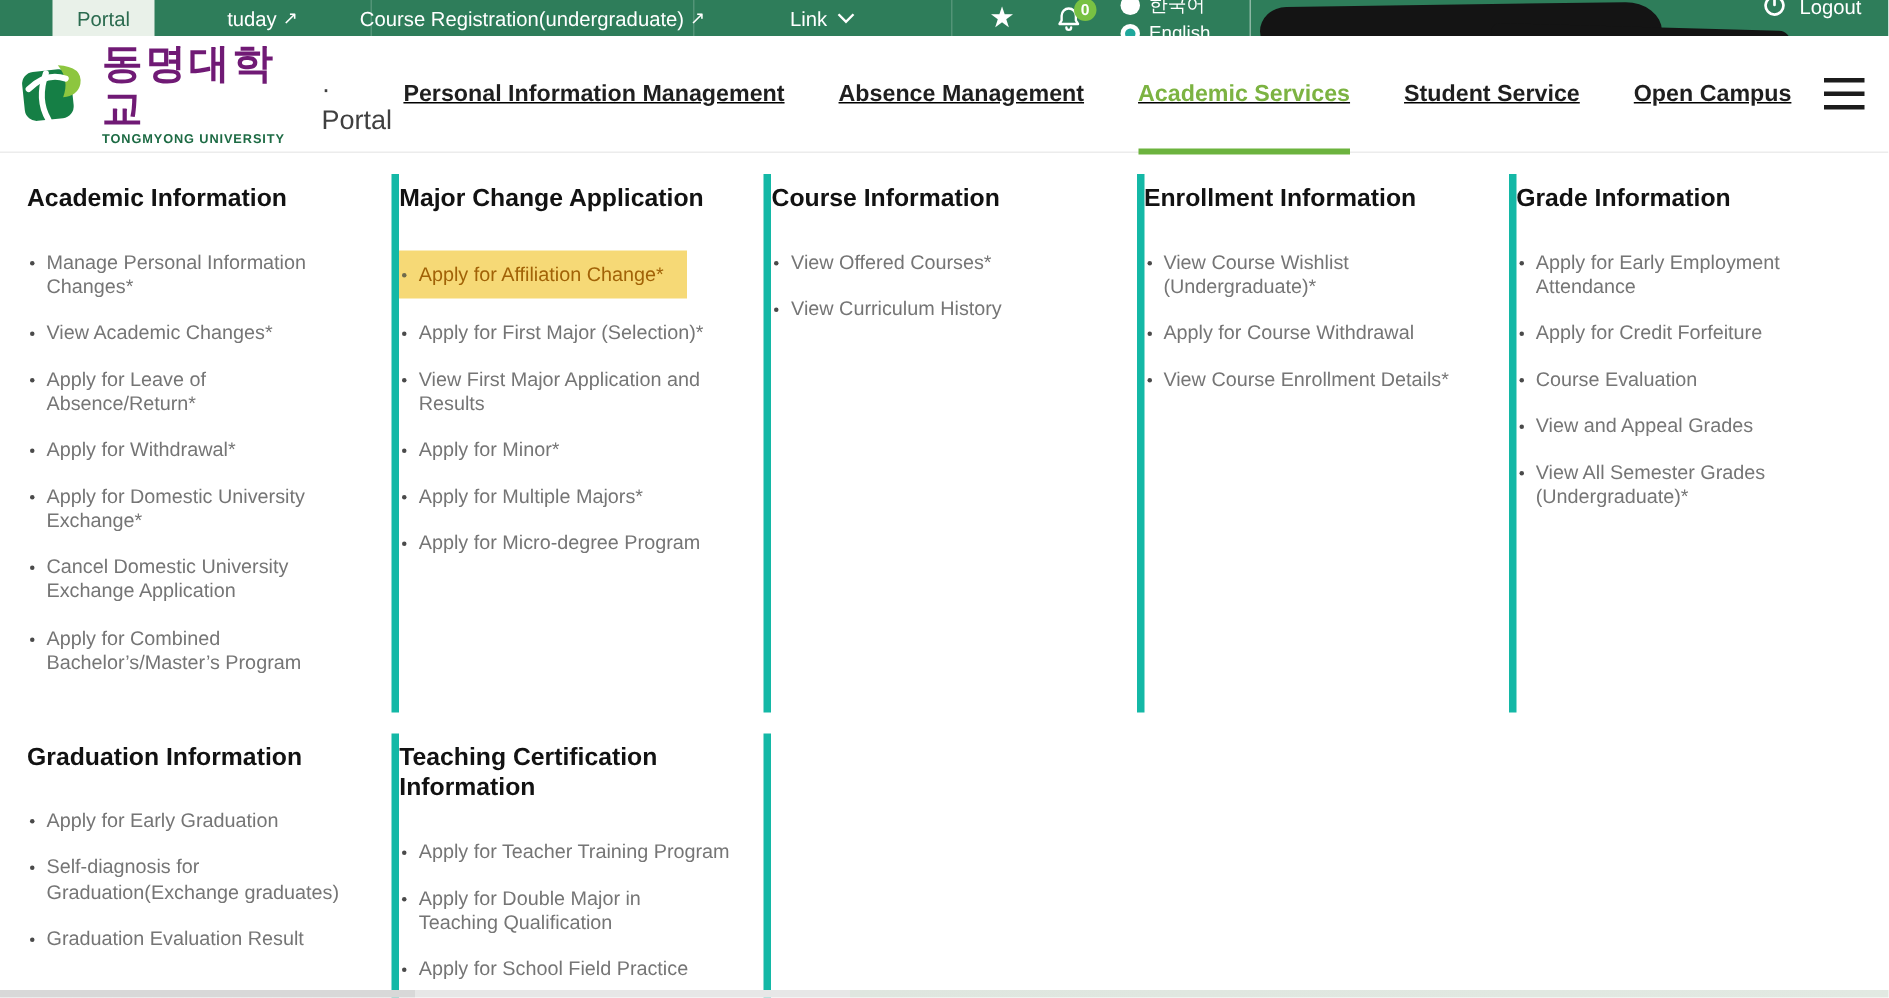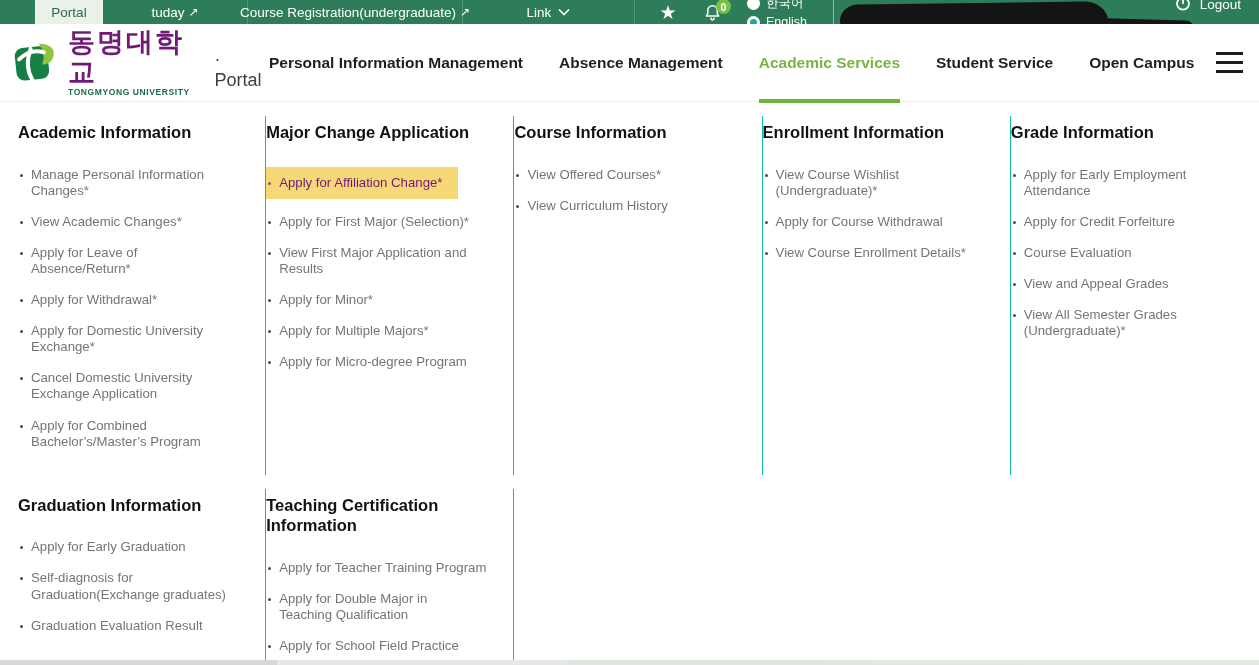--- a/index.html
+++ b/index.html
@@ -35,41 +35,41 @@
 
   
   .header { height:78px; background:#fff; display:flex; align-items:center; padding:0 16px 0 12px;
     border-bottom:1px solid #ececec; position:relative; }
   .logo-area { display:flex; align-items:center; cursor:pointer; }
   .logo-mark { flex:none; }
   .logo-text { margin-left:10px; display:flex; flex-direction:column; }
   .logo-kr { font-size:27px; font-weight:bold; color:#701a75; letter-spacing:2px; line-height:1.1; }
   .logo-en { font-size:8.5px; font-weight:bold; color:#1d6b44; letter-spacing:0.6px; }
   .logo-suffix { font-size:18px; color:#404040; margin-left:10px; margin-top:14px; }
-  .nav { margin-left:auto; display:flex; align-items:center; gap:36px; height:100%; }
+  .nav { margin-left:auto; display:flex; align-items:center; gap:36px; height:100%;text-decoration:underline; }
   .nav-item { font-size:15.5px; font-weight:600; color:#1f1f1f; height:100%; display:flex; align-items:center;
     position:relative; cursor:pointer; white-space:nowrap; }
   .nav-item.active { color:#7cb342; }
   .nav-item.active::after { content:""; position:absolute; left:0; right:0; bottom:-2px; height:4px; background:#6cb33e; }
   .hamburger { margin-left:22px; width:28px; display:flex; flex-direction:column; gap:6px; cursor:pointer; }
   .hamburger span { display:block; height:3px; background:#1c1c1c; }
 
   
   .megamenu { background:#fff; }
   .menu-row { display:grid; grid-template-columns:repeat(5,1fr); padding-left:18px; }
   .menu-row--first { min-height:330px; }
   .menu-row--second { min-height:215px; }
-  .menu-section { border-right:1px solid #14b8a6; margin-top:14px; padding:6px 12px 10px 0; }
+  .menu-section { border-right:5px solid #14b8a6; margin-top:14px; padding:6px 12px 10px 0; }
   .menu-row--first .menu-section:last-child { border-right:none; }
   .menu-title { font-size:16.5px; font-weight:bold; color:#121212; margin-bottom:24px; line-height:1.25; white-space:pre-line; }
   .menu-list { list-style:none; }
   .menu-item { position:relative; padding-left:13px; margin-bottom:15px; font-size:13.2px; color:#757575;
     line-height:1.22; white-space:pre-line; cursor:pointer; }
   .menu-item::before { content:""; position:absolute; left:2px; top:7px; width:3px; height:3px; border-radius:50%; background:#4a4a4a; }
-  .menu-item.highlighted { background:#f6d976; width:fit-content; padding:8px 16px 8px 13px; color:#701a75; }
+  .menu-item.highlighted { background:#f6d976; width:fit-content; padding:8px 16px 8px 13px; color:#a16207; }
   .menu-item.highlighted::before { top:15px; background:#6f6a4c; }
   .menu-item.underlined { text-decoration:underline; }
 
   
   .bottom-strip { position:fixed; left:0; bottom:0; width:1259px; height:5px;
     background:linear-gradient(to right,#d8d8d8 0%,#d8d8d8 22%,#e7e7e7 22%,#e7e7e7 45%,#dfe6df 45%,#e2e9e2 100%); }
 </style>
 </head>
 <body>
 

